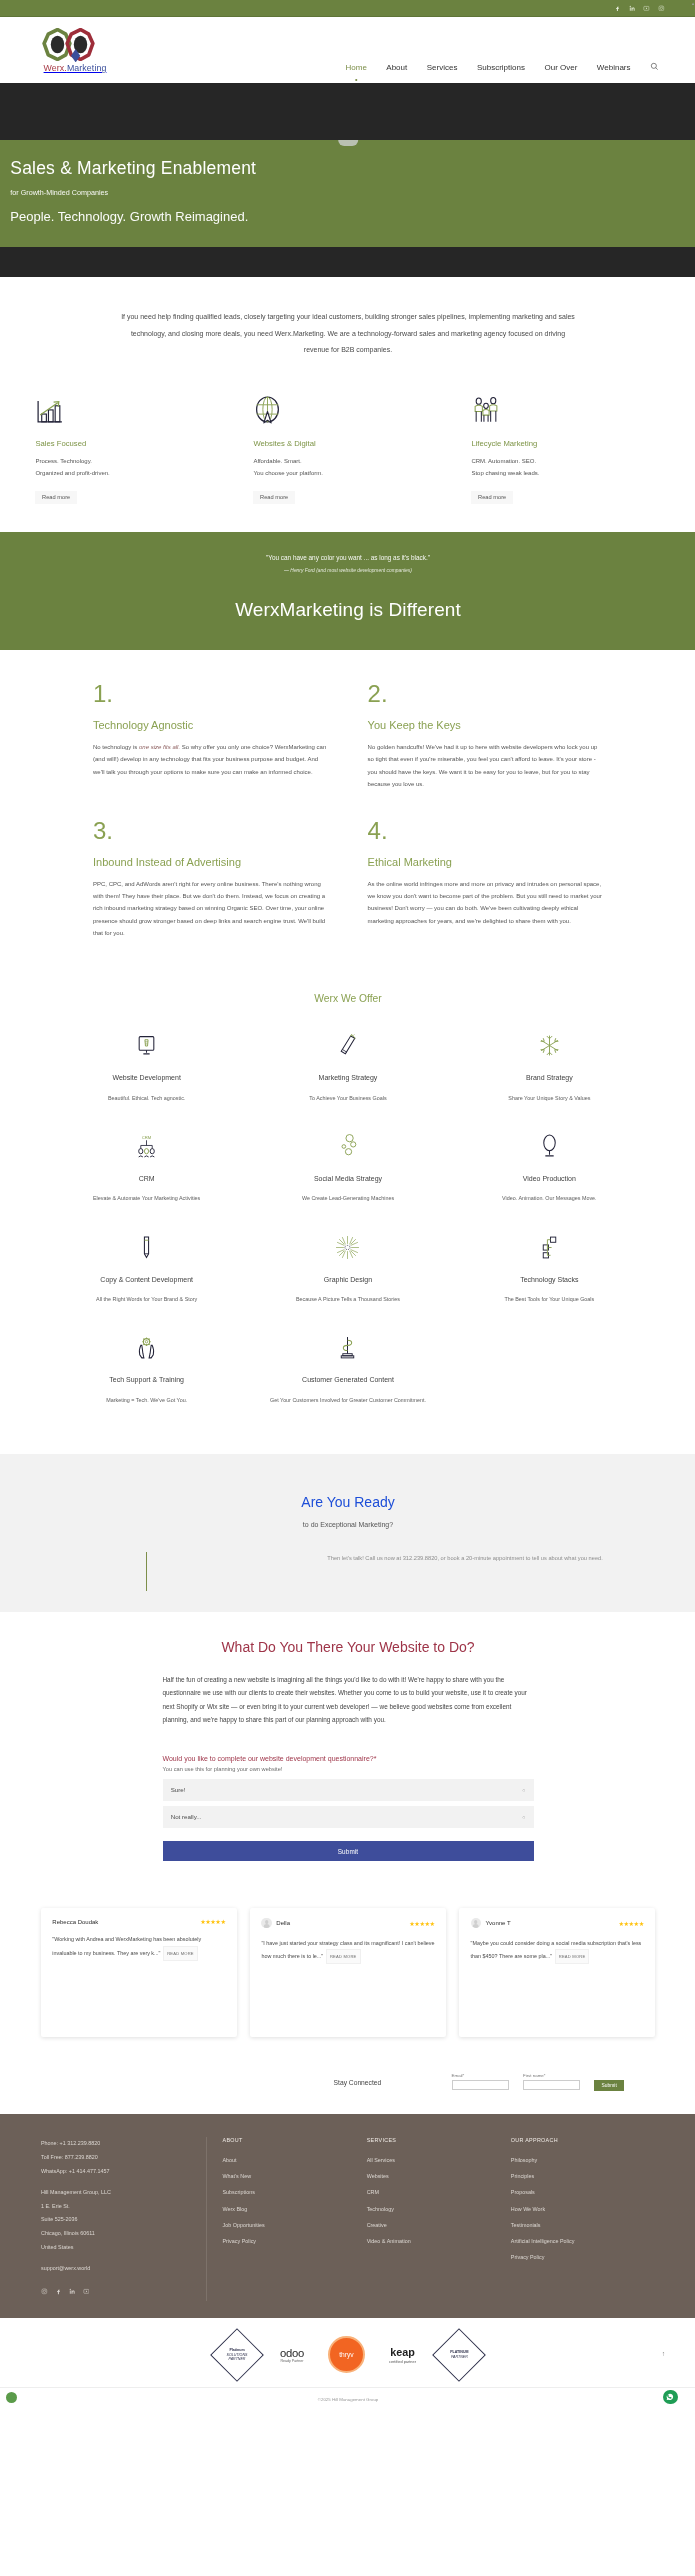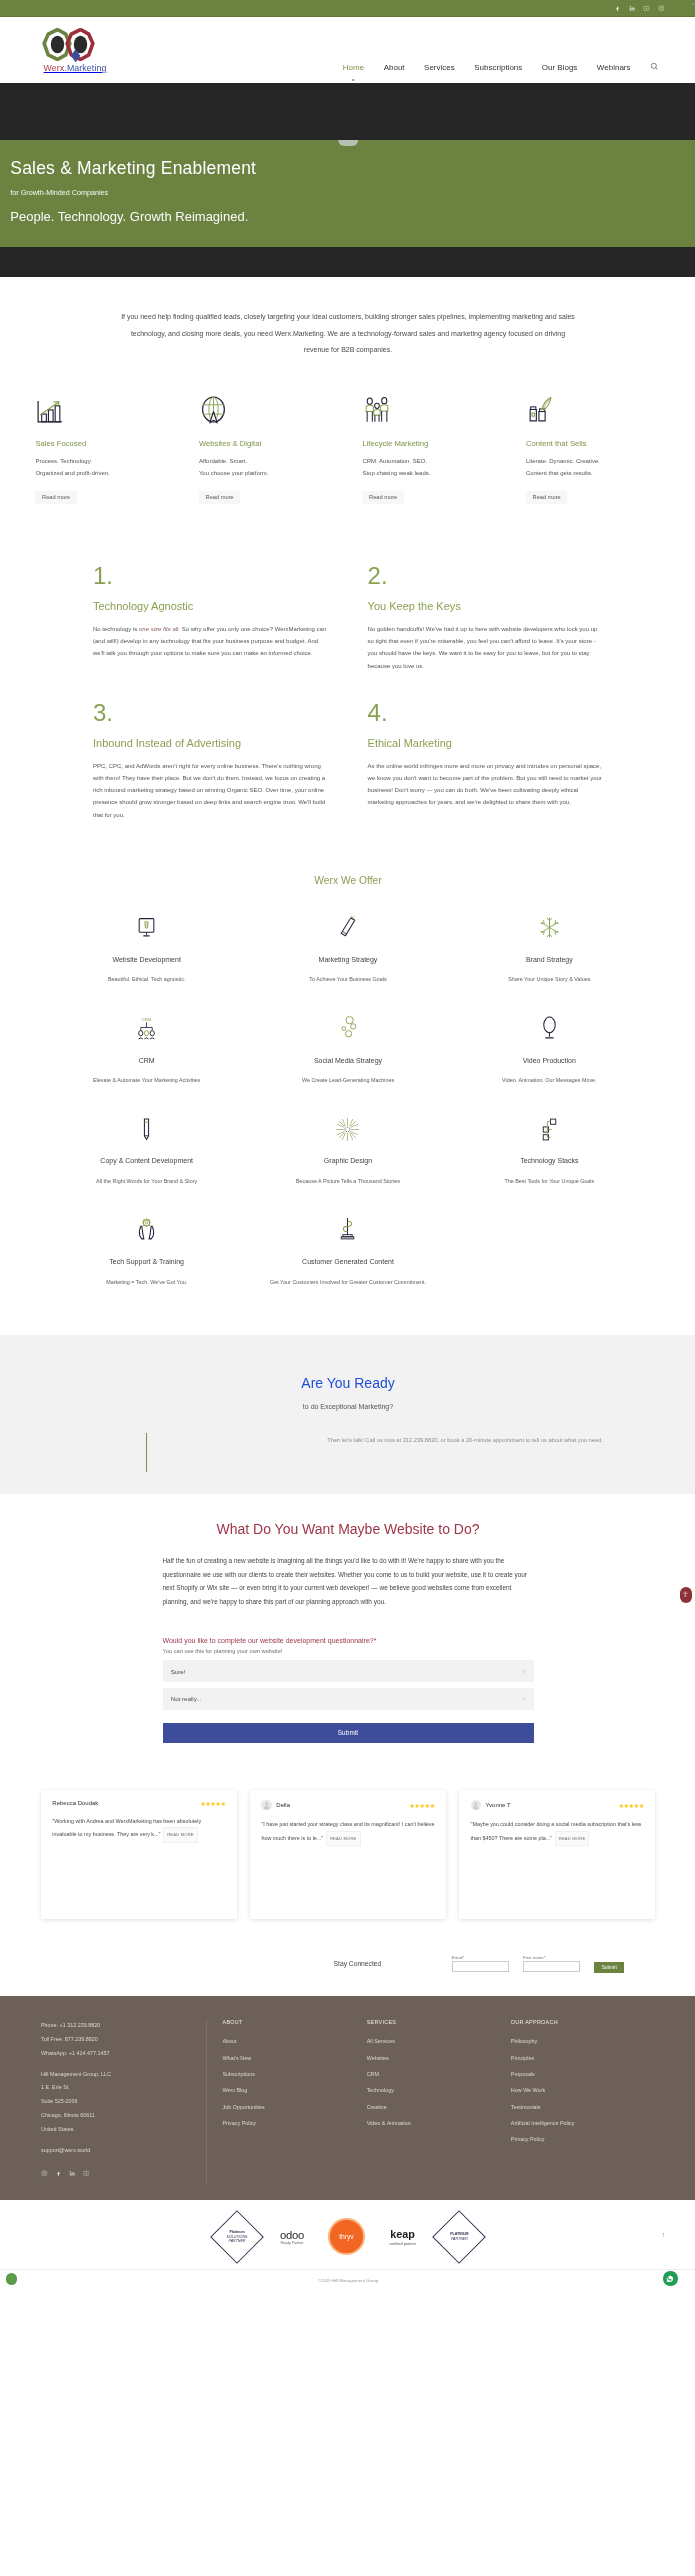--- a/index.html
+++ b/index.html
@@ -284,21 +284,21 @@
       <div class="logo-text">
         <span class="w">Werx.</span><span class="m">Marketing</span>
       </div>
     </a>
 
     <nav class="nav">
       <a href="#" class="active">Home</a>
       <a href="#">About</a>
       <a href="#">Services</a>
       <a href="#">Subscriptions</a>
-      <a href="#">Our Blogs</a>
+      <a href="#">Our Over</a>
       <a href="#">Webinars</a>
       <a href="#" class="search-ico">
         <svg viewBox="0 0 24 24">
             <circle cx="10.5" cy="10.5" r="7"></circle>
             <line x1="15.6" y1="15.6" x2="21" y2="21"></line>
           </svg>
       </a>
     </nav>
   </div>
 
@@ -361,39 +361,27 @@
           <path d="M23 28 q6-4 12 0 v9 h-12 z" fill="none" stroke="#8aa152" stroke-width="2"></path>
           <path d="M10 30 v20 M20 30 v20 M38 29 v21 M48 29 v21 M25 37 v13 M33 37 v13" fill="none" stroke="#232338" stroke-width="2"></path>
         </svg>
       </div>
       <h3>Lifecycle Marketing</h3>
       <p>CRM. Automation. SEO.</p>
       <p>Stop chasing weak leads.</p>
       <a href="#" class="readmore">Read more</a>
     </div>
 
-    <div class="feat">
-      <div class="ico">
-        <svg width="29" height="30" viewBox="0 0 56 58">
-          <path d="M8 26 h12 v22 h-12 z" fill="none" stroke="#232338" stroke-width="2.2"></path>
-          <rect x="9" y="21" width="10" height="5" fill="none" stroke="#232338" stroke-width="2"></rect>
-          <rect x="11.5" y="33" width="5" height="6" fill="none" stroke="#8aa152" stroke-width="2"></rect>
-          <path d="M25 30 h12 v18 h-12 z" fill="none" stroke="#232338" stroke-width="2.2"></path>
-          <rect x="26" y="25" width="10" height="5" fill="none" stroke="#232338" stroke-width="2"></rect>
-          <path d="M31 25 C34 14 42 6 48 3 C46 14 41 22 34 27 Z" fill="none" stroke="#8aa152" stroke-width="2"></path>
-          <path d="M46 6 C40 12 35 19 33 26" fill="none" stroke="#8aa152" stroke-width="1.4"></path>
-        </svg>
-      </div>
-      <h3>Content that Sells</h3>
-      <p>Literate. Dynamic. Creative.</p>
-      <p>Content that gets results.</p>
-      <a href="#" class="readmore">Read more</a>
-    </div>
-  </div>
-
+  </div>
+
+  <div class="quote-band">
+    <div class="q">"You can have any color you want ... as long as it's black."</div>
+    <div class="attr">— Henry Ford (and most website development companies)</div>
+    <div class="big">WerxMarketing is Different</div>
+  </div>
 
   <div class="numbers">
 
     <div class="num-cell">
       <div class="num">1.</div>
       <h4>Technology Agnostic</h4>
       <p><span>No technology is </span><em>one size fits all.</em><span> So why offer you only one choice? WerxMarketing can (and will!) develop in any technology that fits your business purpose and budget. And we'll talk you through your options to make sure you can make an informed choice.</span></p>
     </div>
 
     <div class="num-cell">
@@ -603,21 +591,21 @@
   </div>
 
   <div class="ready">
     <div class="rt">Are You Ready</div>
     <div class="rs">to do Exceptional Marketing?</div>
     <div class="rbar"></div>
     <div class="rp">Then let's talk! Call us now at 312.239.8820, or book a 20-minute appointment to tell us about what you need.</div>
   </div>
 
   <div class="quest">
-    <h2>What Do You Want Maybe Website to Do?</h2>
+    <h2>What Do You There Your Website to Do?</h2>
     <div class="body">
       <p>Half the fun of creating a new website is imagining all the things you'd like to do with it! We're happy to share with you the questionnaire we use with our clients to create their websites. Whether you come to us to build your website, use it to  create your next Shopify or Wix site — or even bring it to your current web developer! — we believe good websites come from excellent planning, and we're happy to share this part of our planning approach with you.</p>
 
       <div class="q-label">Would you like to complete our website development questionnaire?*</div>
       <div class="q-help">You can use this for planning your own website!</div>
 
       <div class="q-select">
         <span>Sure!</span>
         <span class="chev">○</span>
       </div>

